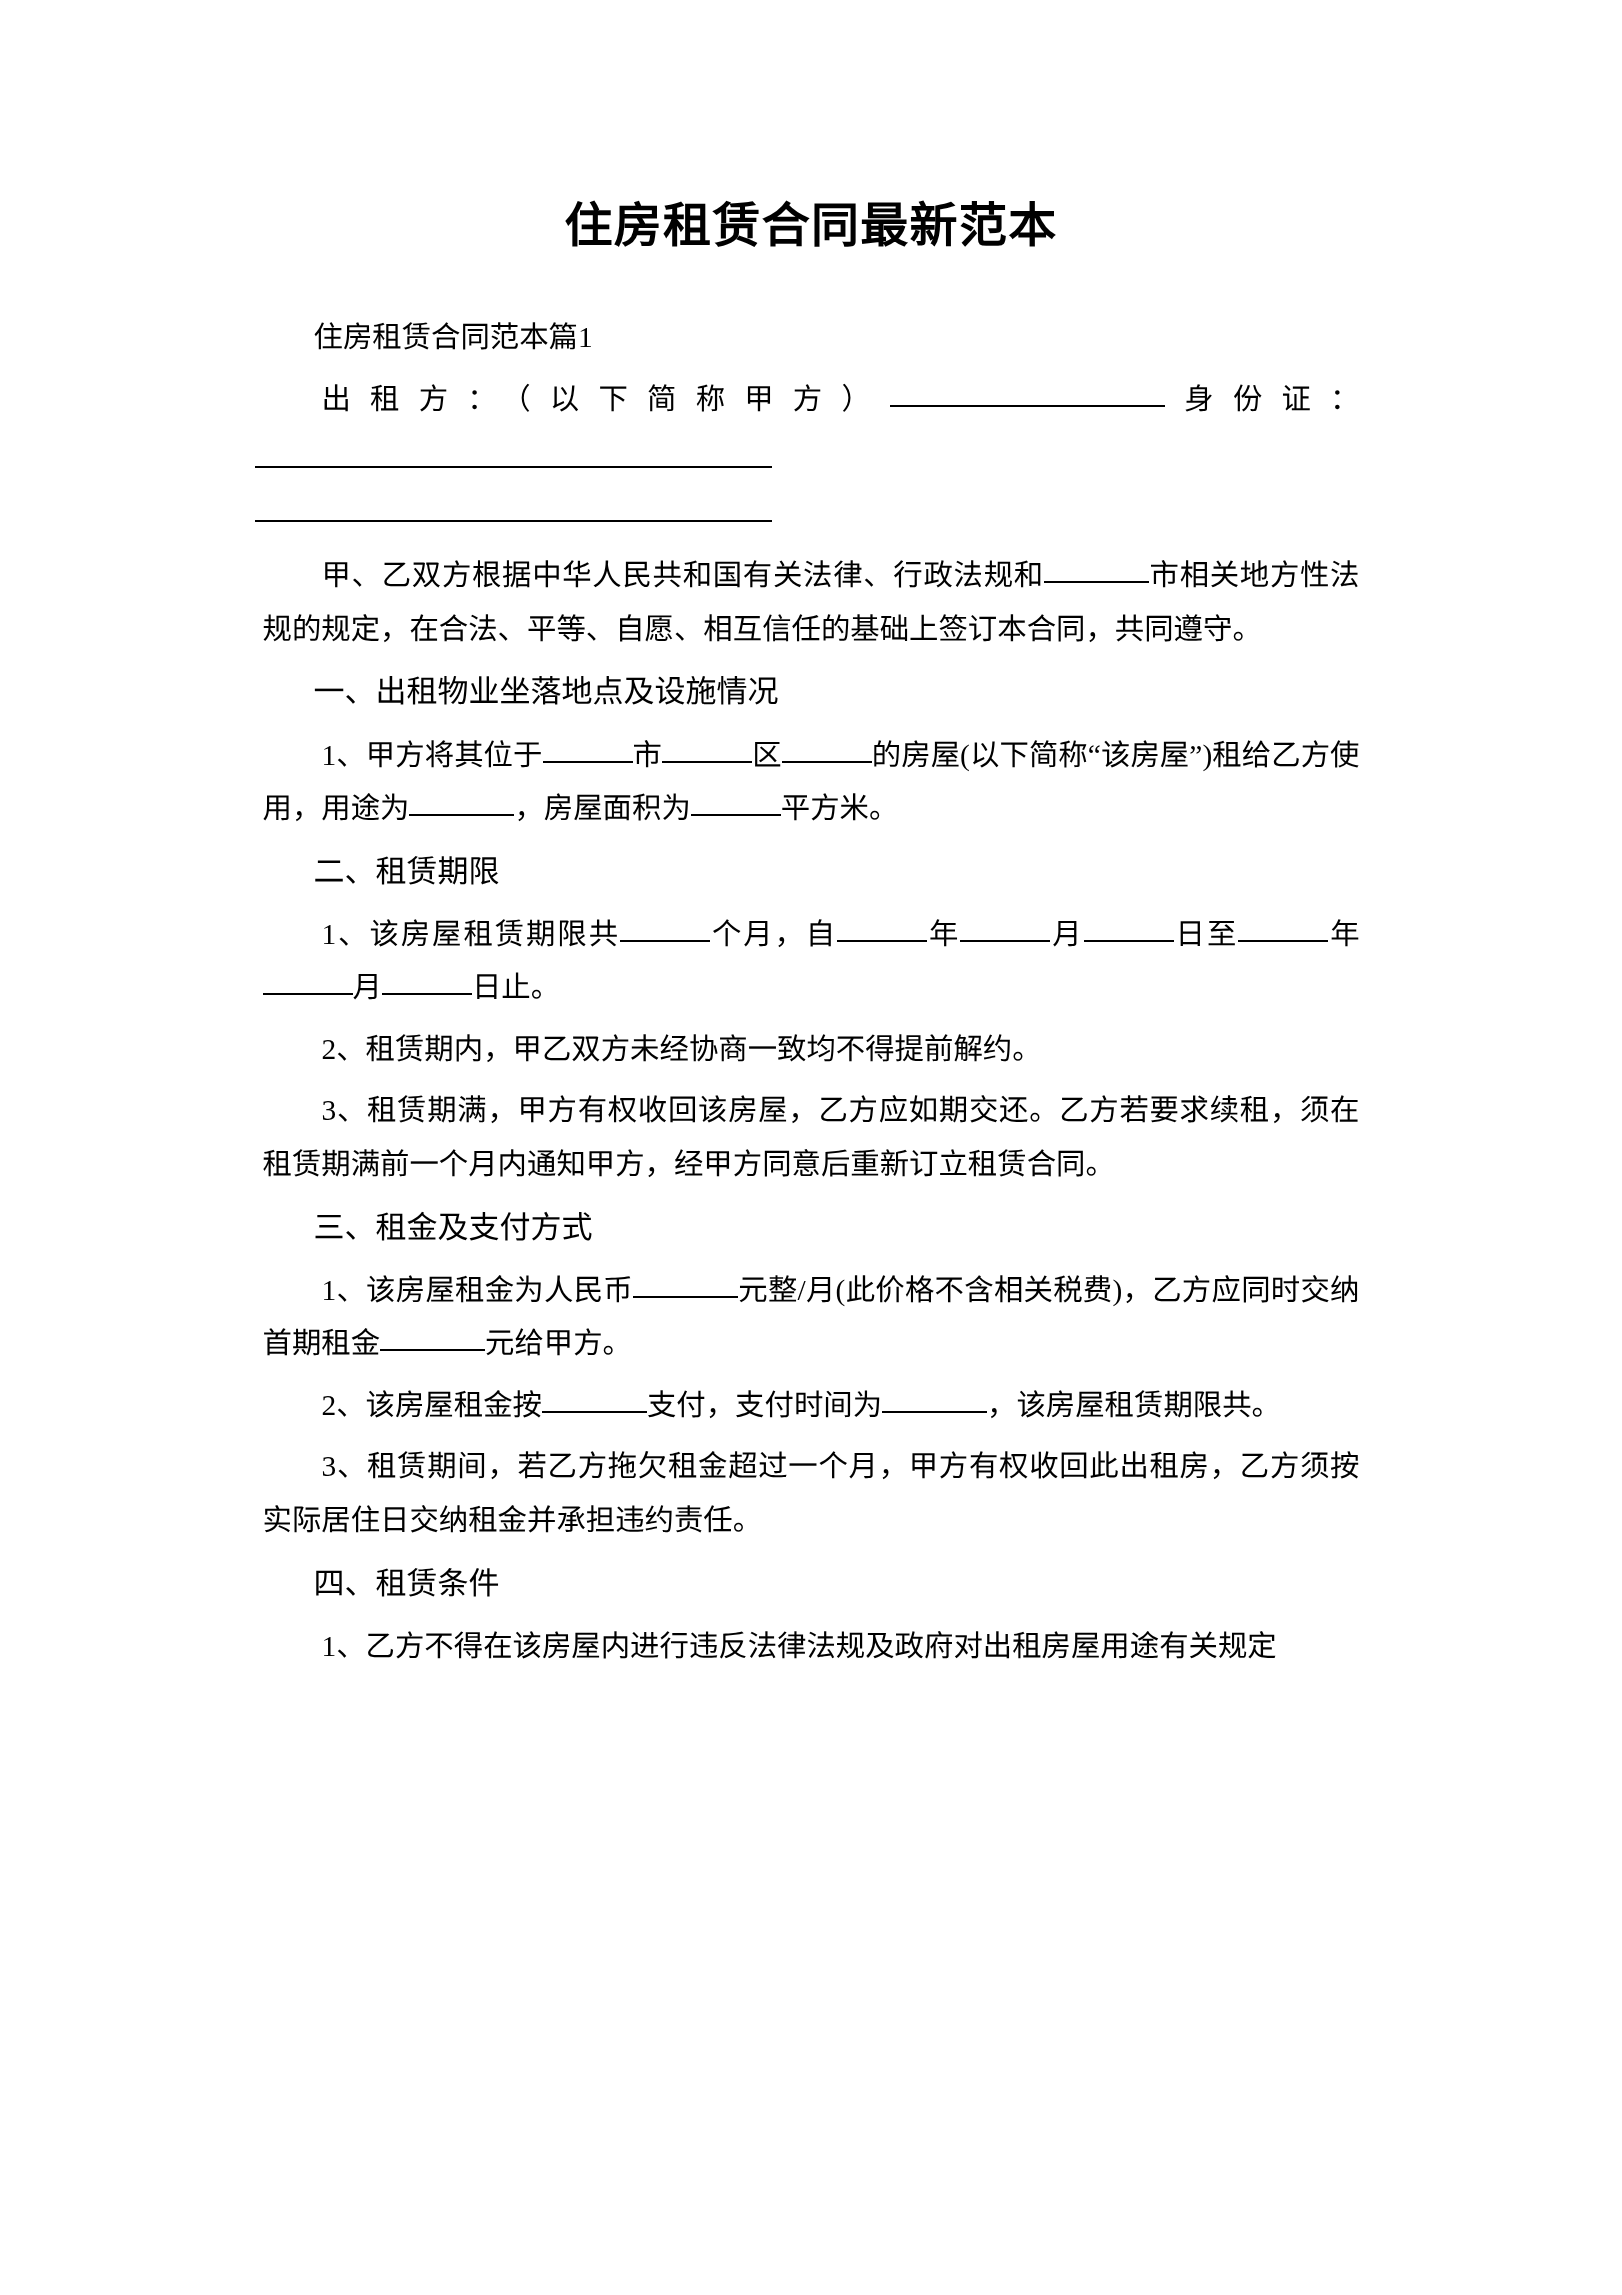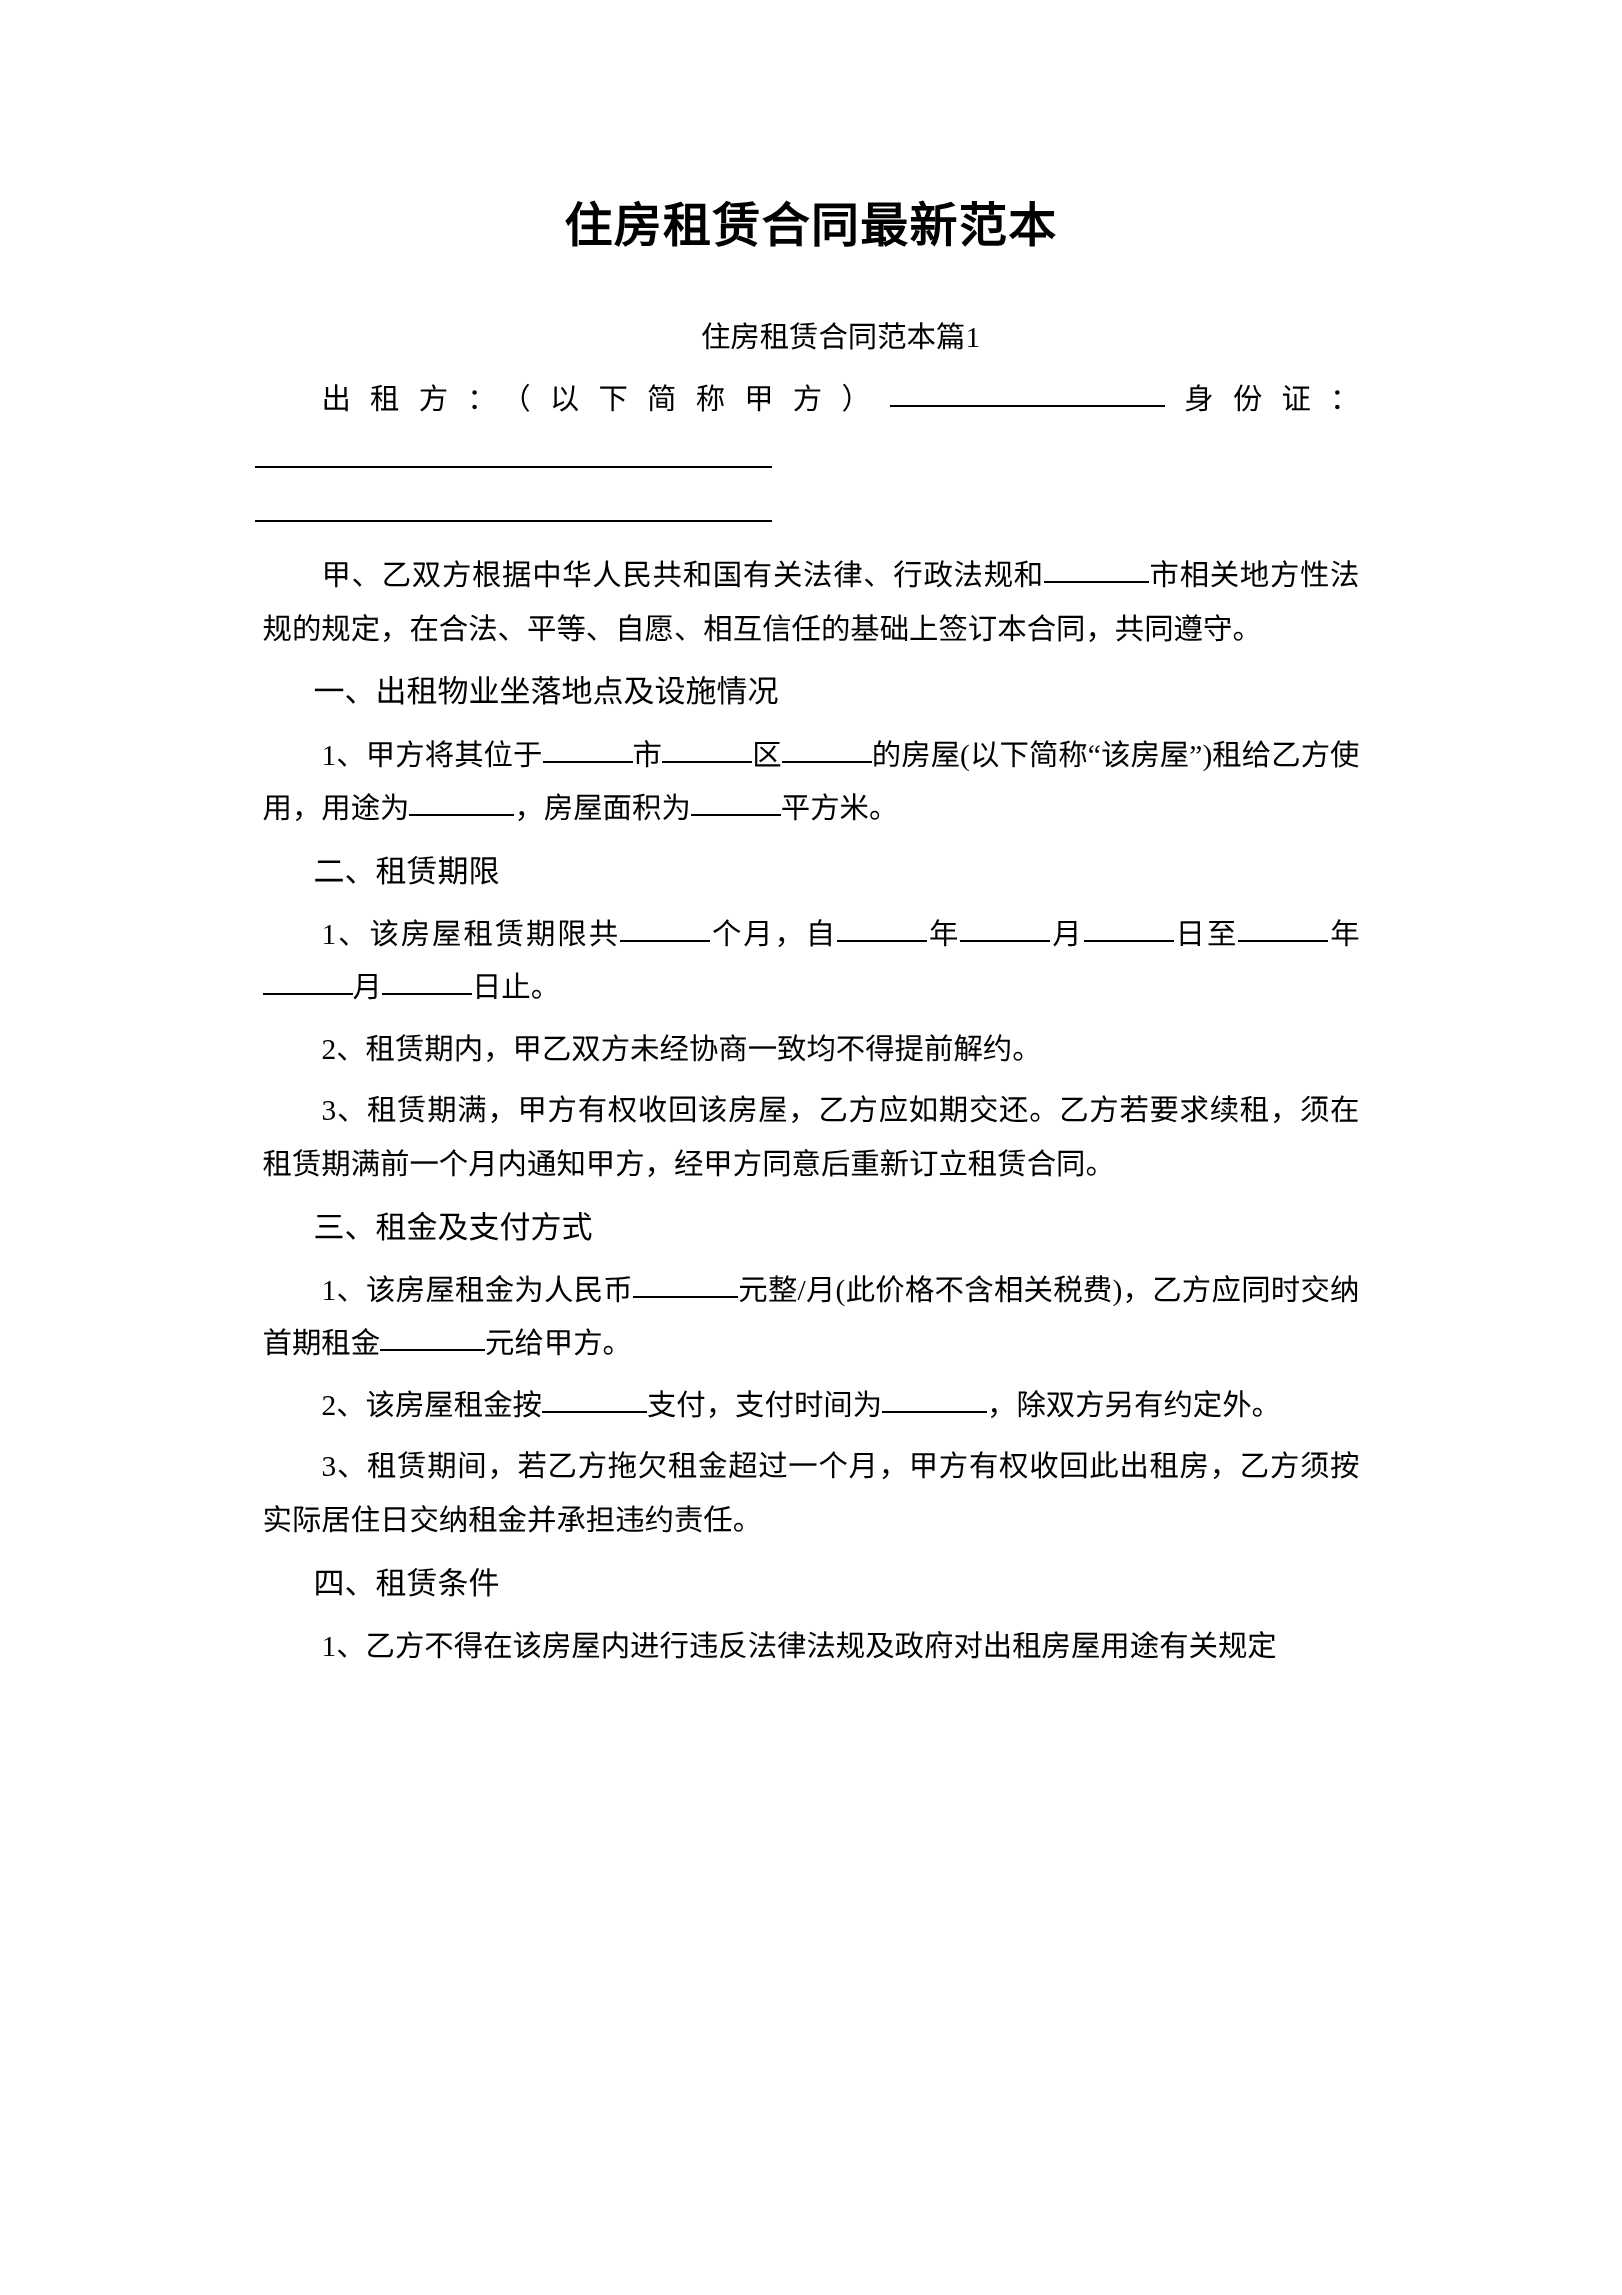--- a/index.html
+++ b/index.html
@@ -29,21 +29,20 @@
     line-height: 1.25;
     margin: 0 0 55px 0;
     white-space: nowrap;
   }
 
   .subtitle {
     font-size: 29.4px;
     line-height: 1.82;
     margin: 0 0 3.9px 0;
     text-indent: 59px;
-    text-align: center;
   }
 
   
   .para {
     font-size: 29.4px;
     line-height: 1.82;
     margin: 8px;
     text-align: justify;
     text-justify: inter-ideograph;
     text-indent: 59px;
@@ -101,20 +100,20 @@
   <p class="section-head">一、出租物业坐落地点及设施情况</p>
   <p class="para"><span>1、甲方将其位于</span><span class="blank w-sm"></span><span>市</span><span class="blank w-sm"></span><span>区</span><span class="blank w-sm"></span><span>的房屋(以下简称“该房屋”)租给乙方使用，用途为</span><span class="blank w-md"></span><span>，房屋面积为</span><span class="blank w-sm"></span><span>平方米。</span></p>
 
   <p class="section-head">二、租赁期限</p>
   <p class="para"><span>1、该房屋租赁期限共</span><span class="blank w-sm"></span><span>个月，自</span><span class="blank w-sm"></span><span>年</span><span class="blank w-sm"></span><span>月</span><span class="blank w-sm"></span><span>日至</span><span class="blank w-sm"></span><span>年</span><span class="blank w-sm"></span><span>月</span><span class="blank w-sm"></span><span>日止。</span></p>
   <p class="para">2、租赁期内，甲乙双方未经协商一致均不得提前解约。</p>
   <p class="para">3、租赁期满，甲方有权收回该房屋，乙方应如期交还。乙方若要求续租，须在租赁期满前一个月内通知甲方，经甲方同意后重新订立租赁合同。</p>
 
   <p class="section-head">三、租金及支付方式</p>
   <p class="para"><span>1、该房屋租金为人民币</span><span class="blank w-md"></span><span>元整/月(此价格不含相关税费)，乙方应同时交纳首期租金</span><span class="blank w-md"></span><span>元给甲方。</span></p>
-  <p class="para"><span>2、该房屋租金按</span><span class="blank w-md"></span><span>支付，支付时间为</span><span class="blank w-md"></span><span>，除双方另有约定外。</span></p>
+  <p class="para"><span>2、该房屋租金按</span><span class="blank w-md"></span><span>支付，支付时间为</span><span class="blank w-md"></span><span>，该房屋租赁期限共。</span></p>
   <p class="para">3、租赁期间，若乙方拖欠租金超过一个月，甲方有权收回此出租房，乙方须按实际居住日交纳租金并承担违约责任。</p>
 
   <p class="section-head">四、租赁条件</p>
   <p class="para">1、乙方不得在该房屋内进行违反法律法规及政府对出租房屋用途有关规定</p>
 
 </div>
 
 
 </body></html>

